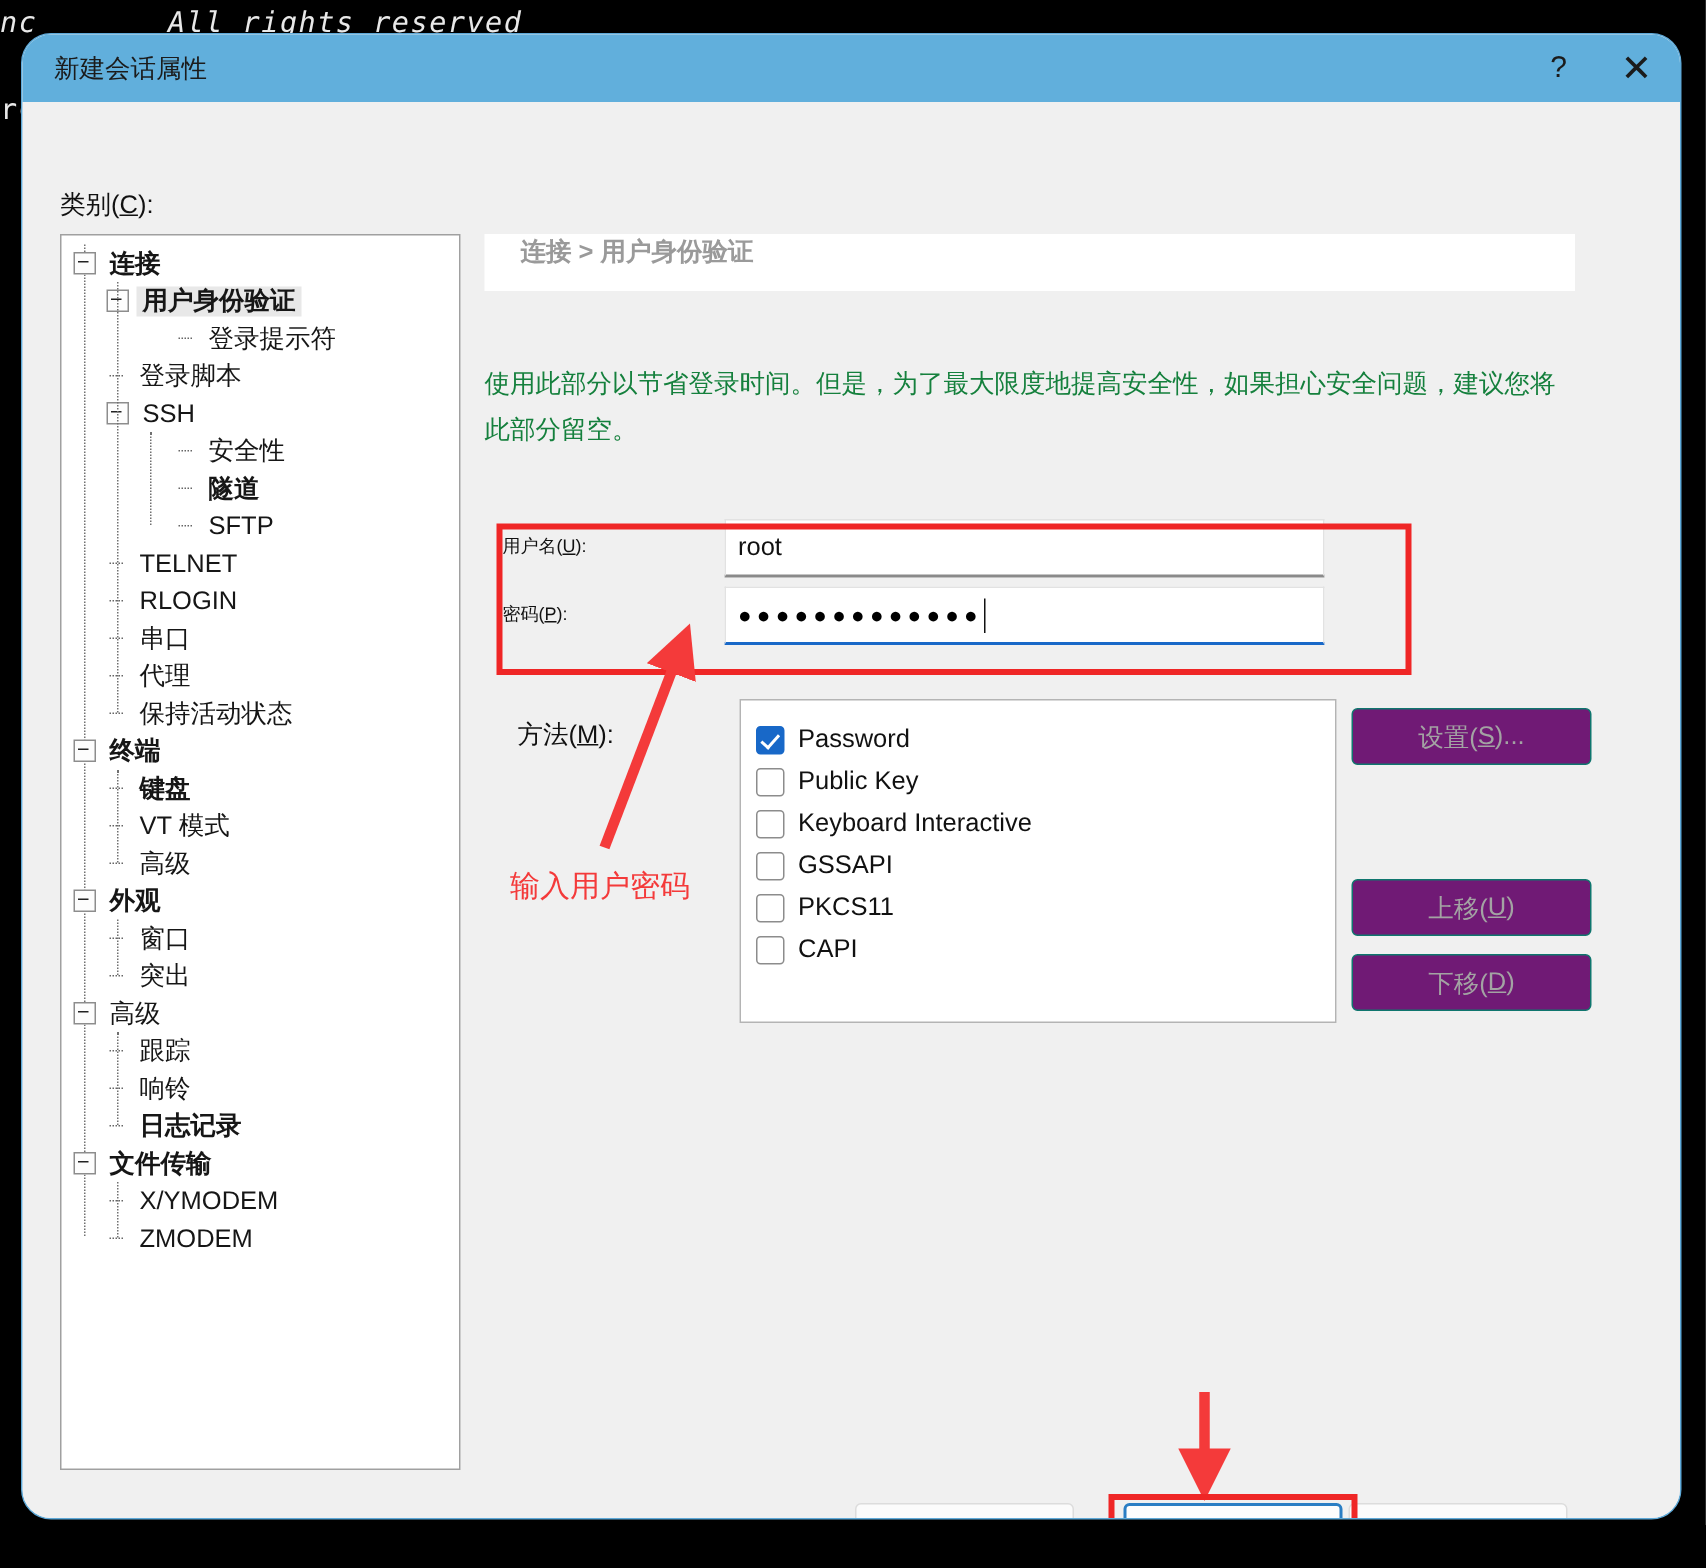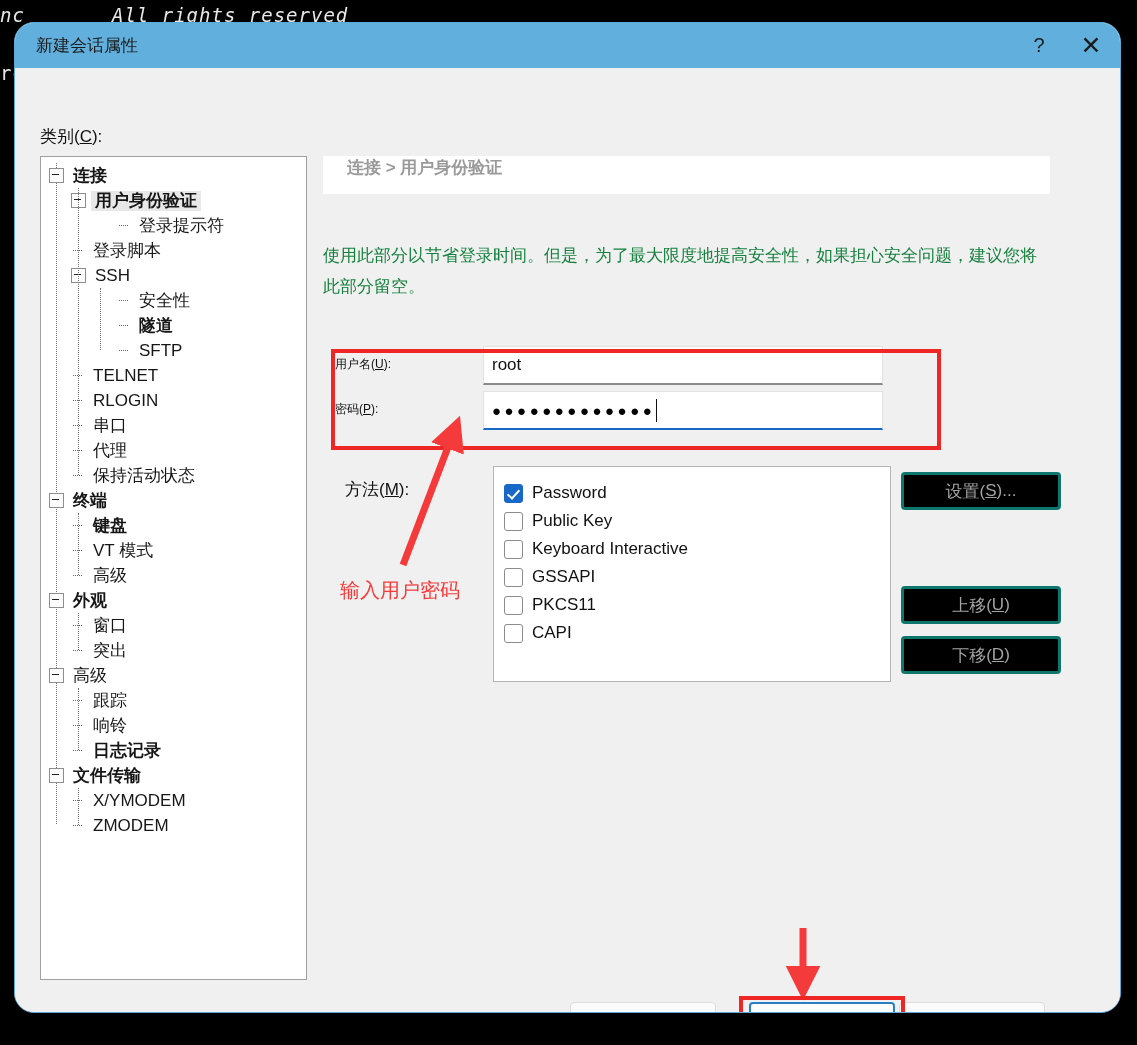--- a/index.html
+++ b/index.html
@@ -281,22 +281,22 @@
     border: solid #ffffff;
     border-width: 0 2px 2px 0;
     transform: rotate(42deg);
   }
 
   .side-btn {
     position: absolute;
     left: 886px;
     width: 160px;
     height: 38px;
-    background: #000000;
-    border: 3px solid #0f766e;
+    background: #701a75;
+    border: 1px solid #0f766e;
     border-radius: 4px;
     box-sizing: border-box;
     font-size: 17px;
     color: #a3a3a3;
     display: flex;
     align-items: center;
     justify-content: center;
     font-family: "Liberation Sans", sans-serif;
   }
   #settings-button { top: 404px; }

